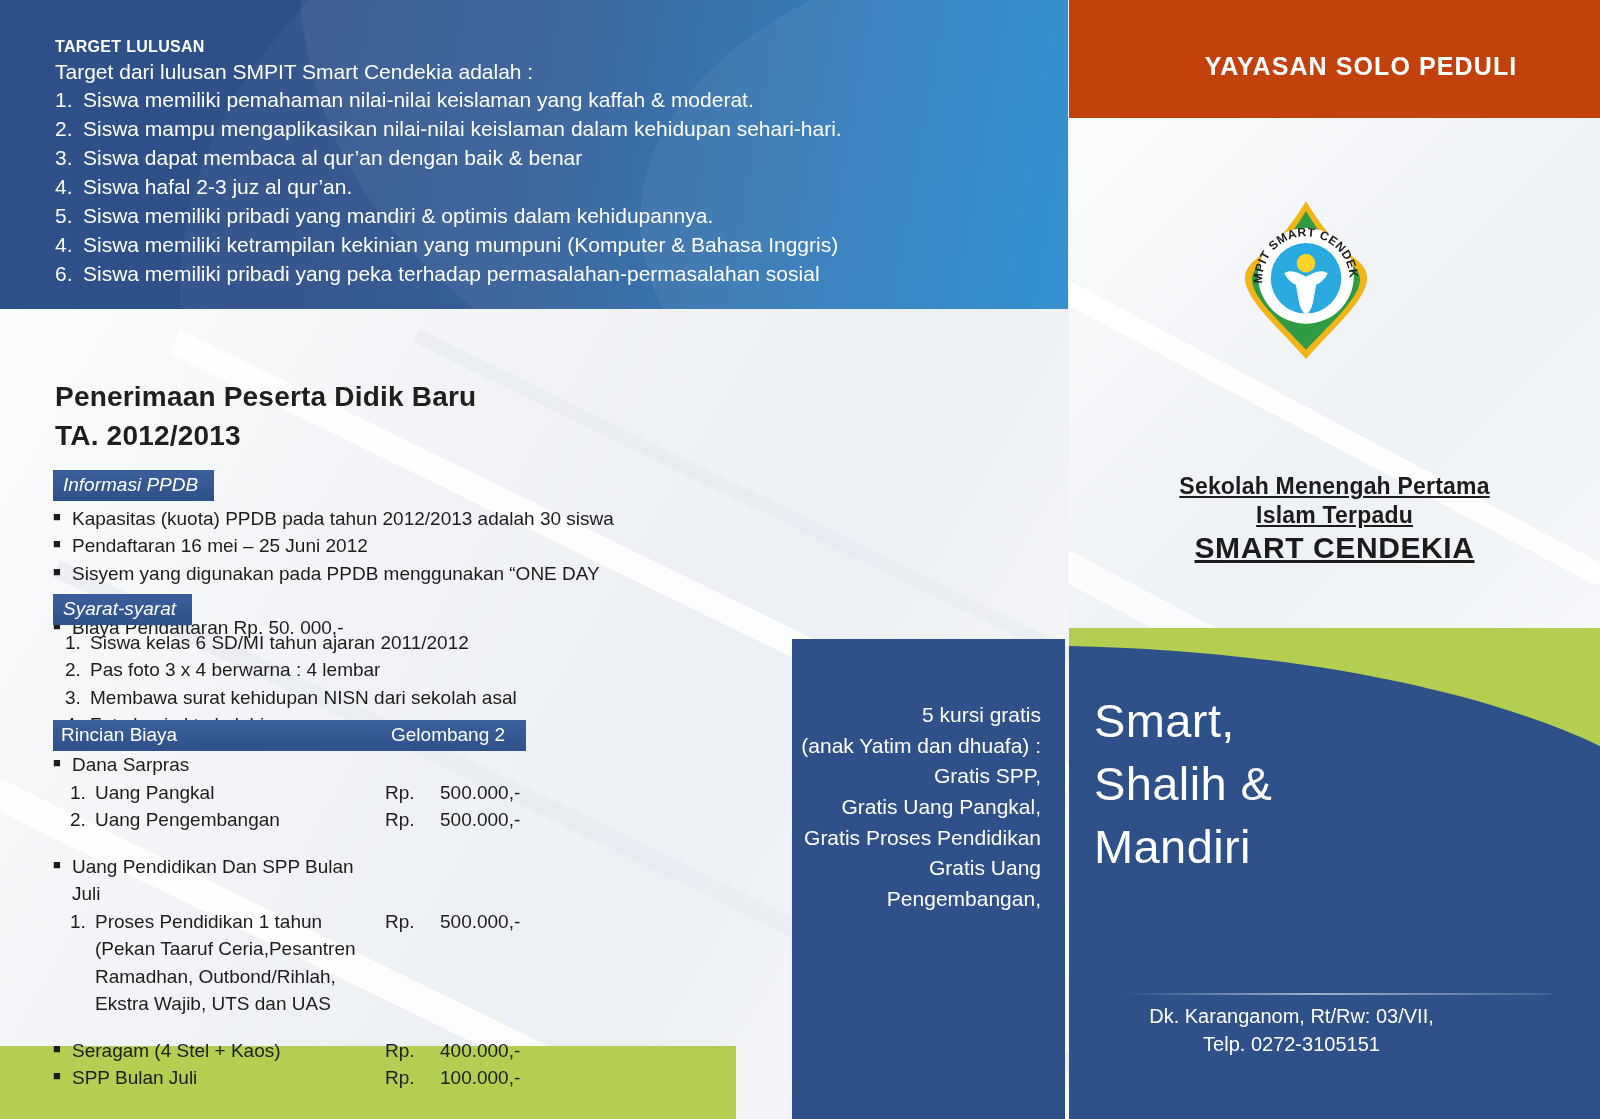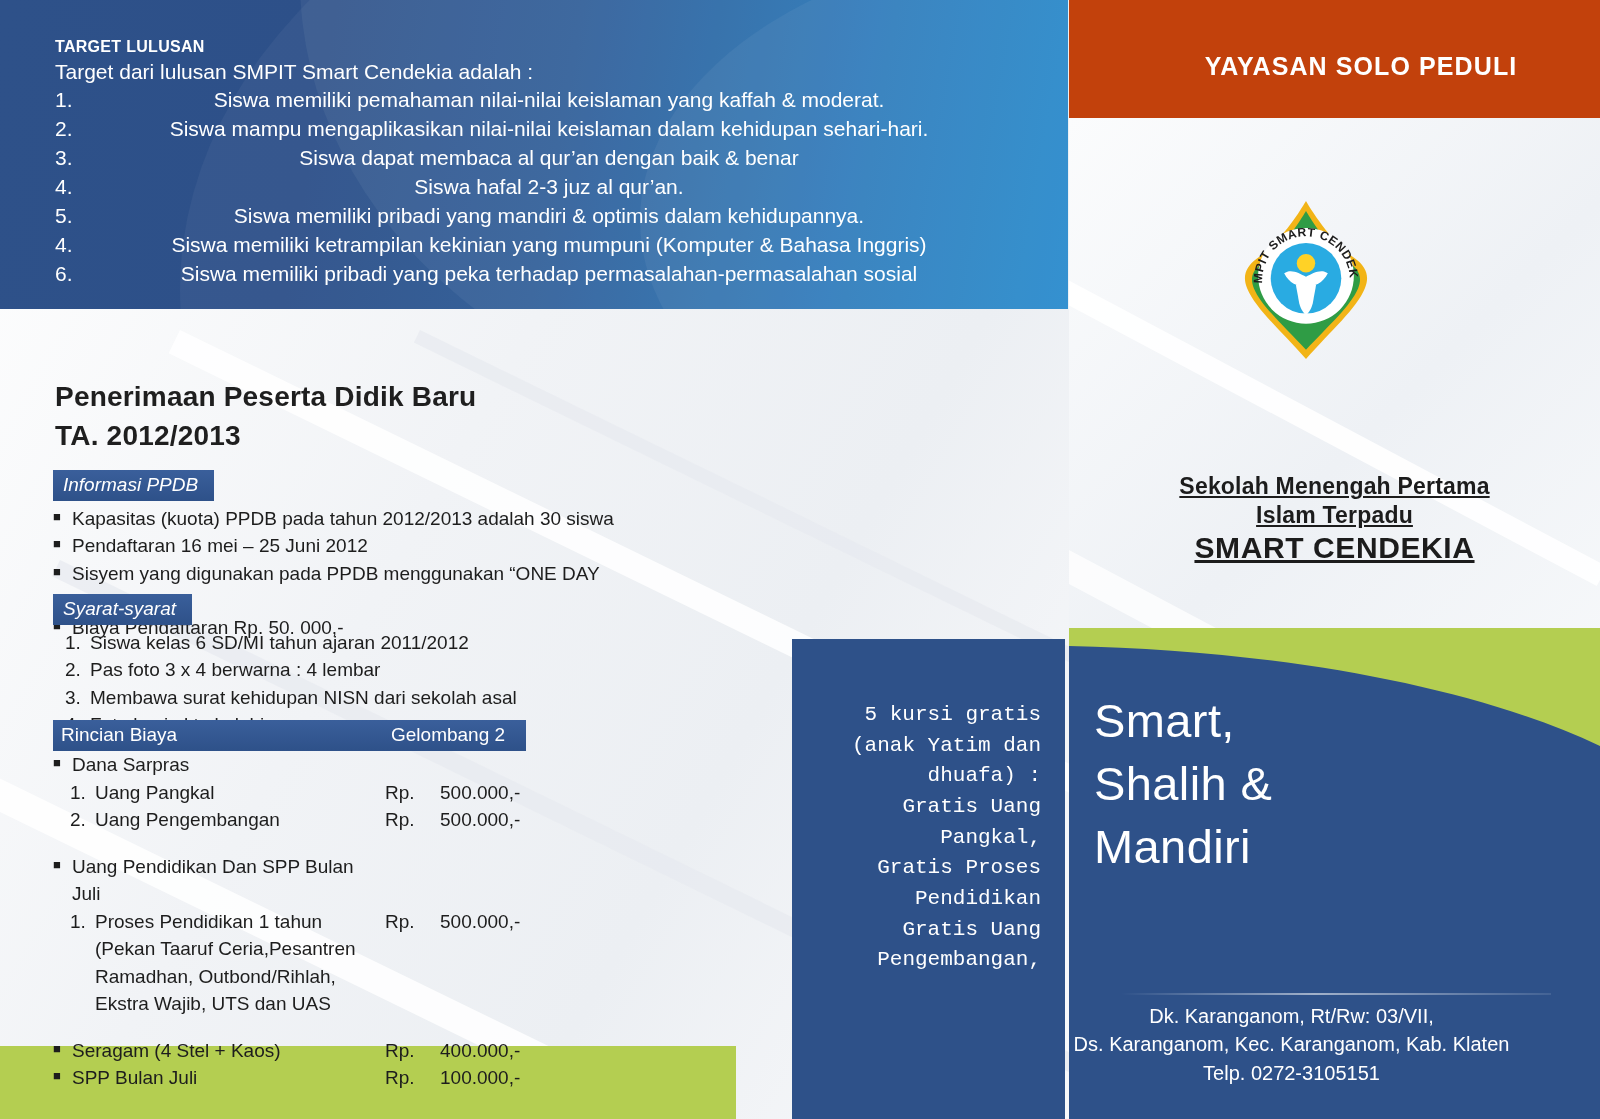--- a/index.html
+++ b/index.html
@@ -26,21 +26,21 @@
   .hdr-arc.a1{width:1100px;height:900px;left:300px;top:-470px;background:rgba(255,255,255,.055);}
   .hdr-arc.a2{width:1400px;height:1000px;left:180px;top:-210px;background:rgba(255,255,255,.045);}
   .hdr-arc.a3{width:900px;height:560px;left:640px;top:-60px;background:rgba(255,255,255,.05);}
 
   .hdr-inner{position:absolute;left:55px;top:38px;width:960px;color:#ffffff;}
   .hdr-title{font-size:16px;font-weight:bold;letter-spacing:.3px;margin:0 0 4px 0;}
   .hdr-sub{font-size:21px;margin:0 0 2px 0;font-weight:400;}
   .hdr-list{list-style:none;margin:0;padding:0;}
   .hdr-list li{font-size:21px;line-height:1.38;display:flex;}
   .hdr-list li .num{width:28px;flex:0 0 28px;}
-  .hdr-list li .txt{flex:1 1 auto;text-align:center;}
+  .hdr-list li .txt{flex:1 1 auto;}
 
   
   .header-orange{position:absolute;left:1069px;top:0;width:584px;height:118px;background:#c2410c;}
   .header-orange .ty{position:absolute;left:0;right:0;top:52px;text-align:center;color:#ffffff;
     font-size:25px;font-weight:bold;letter-spacing:1.1px;}
 
   
   .right-white{position:absolute;left:1069px;top:118px;width:531px;height:1001px;
     background:linear-gradient(135deg,#fbfcfd 0%,#eef1f5 40%,#f6f8fa 70%,#ffffff 100%);overflow:hidden;}
   .rw-swoosh{position:absolute;background:#ffffff;opacity:.9;transform-origin:0 0;}
@@ -60,21 +60,21 @@
   .tagline{position:absolute;left:1094px;top:690px;width:430px;color:#ffffff;
     font-size:47px;line-height:1.34;font-weight:300;letter-spacing:.4px;}
   .addr-rule{position:absolute;left:1121px;top:993px;width:430px;height:2px;
     background:linear-gradient(90deg,rgba(255,255,255,0) 0%,rgba(255,255,255,.55) 45%,rgba(255,255,255,.1) 100%);}
   .address{position:absolute;left:1026px;top:1002px;width:531px;text-align:center;color:#ffffff;
     font-size:20px;line-height:1.42;}
 
   
   .blue-mid{position:absolute;left:792px;top:639px;width:273px;height:480px;background:#2e5189;}
   .mid-text{position:absolute;left:792px;top:700px;width:249px;text-align:right;color:#ffffff;
-    font-size:21px;line-height:1.46;font-family:Liberation Mono, monospace;}
+    font-size:21px;line-height:1.46;}
 
   
   .green-bottom{position:absolute;left:0;top:1046px;width:736px;height:73px;background:#b4ce51;}
 
   
   .main-title{position:absolute;left:55px;top:378px;width:700px;color:#1f1f1f;
     font-weight:bold;font-size:28px;line-height:1.38;letter-spacing:.2px;}
 
   .badge{display:inline-block;background:linear-gradient(180deg,#3a5f9b 0%,#2e5189 100%);
     color:#ffffff;font-size:19px;padding:4px 16px 5px 10px;font-style:italic;}
@@ -204,28 +204,28 @@
 
   <div class="tagline">
     <div>Smart,</div>
     <div>Shalih &amp;</div>
     <div>Mandiri</div>
   </div>
 
   <div class="addr-rule"></div>
   <div class="address">
     <div>Dk. Karanganom, Rt/Rw: 03/VII,</div>
-    <div>Ds. Karanganom, Kec. Karanganom, Kab. Klaten</div>
     <div>Telp. 0272-3105151</div>
   </div>
 
   <div class="blue-mid"></div>
   <div class="mid-text" id="mid-text">
       <div>5 kursi gratis</div>
       <div>(anak Yatim dan dhuafa) :</div>
+      <div>Gratis SPP,</div>
       <div>Gratis Uang Pangkal,</div>
       <div>Gratis Proses Pendidikan</div>
       <div>Gratis Uang Pengembangan,</div>
     </div>
 
   <div class="green-bottom"></div>
 
   <div class="main-title">
     <div>Penerimaan Peserta Didik Baru</div>
     <div>TA. 2012/2013</div>

